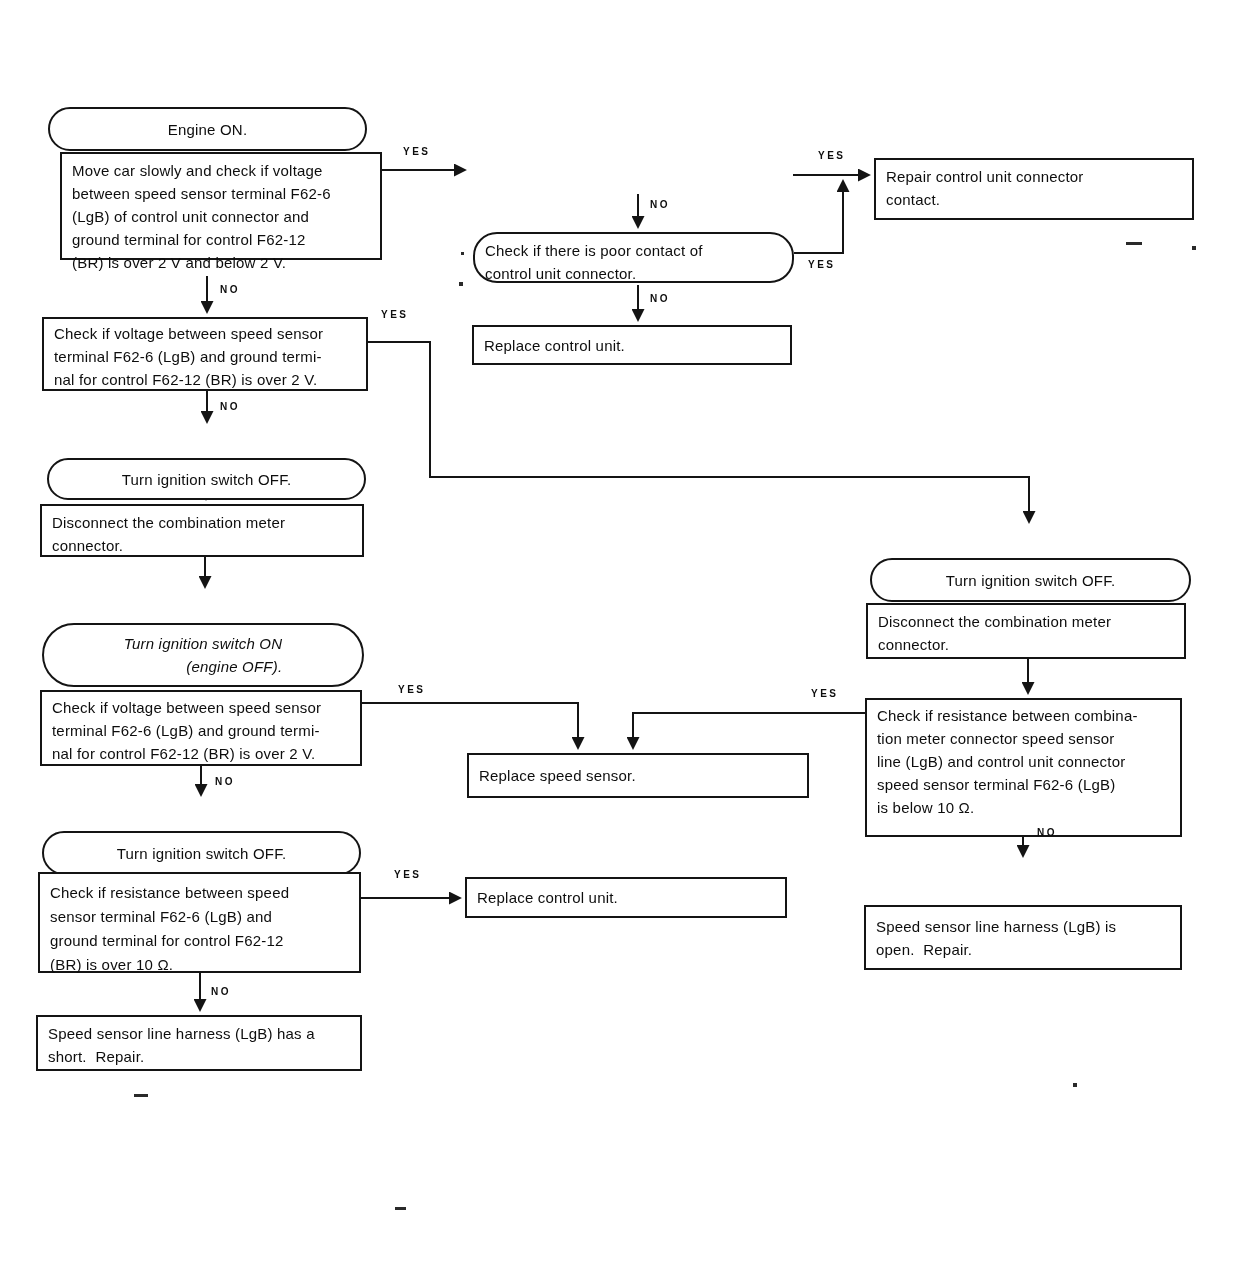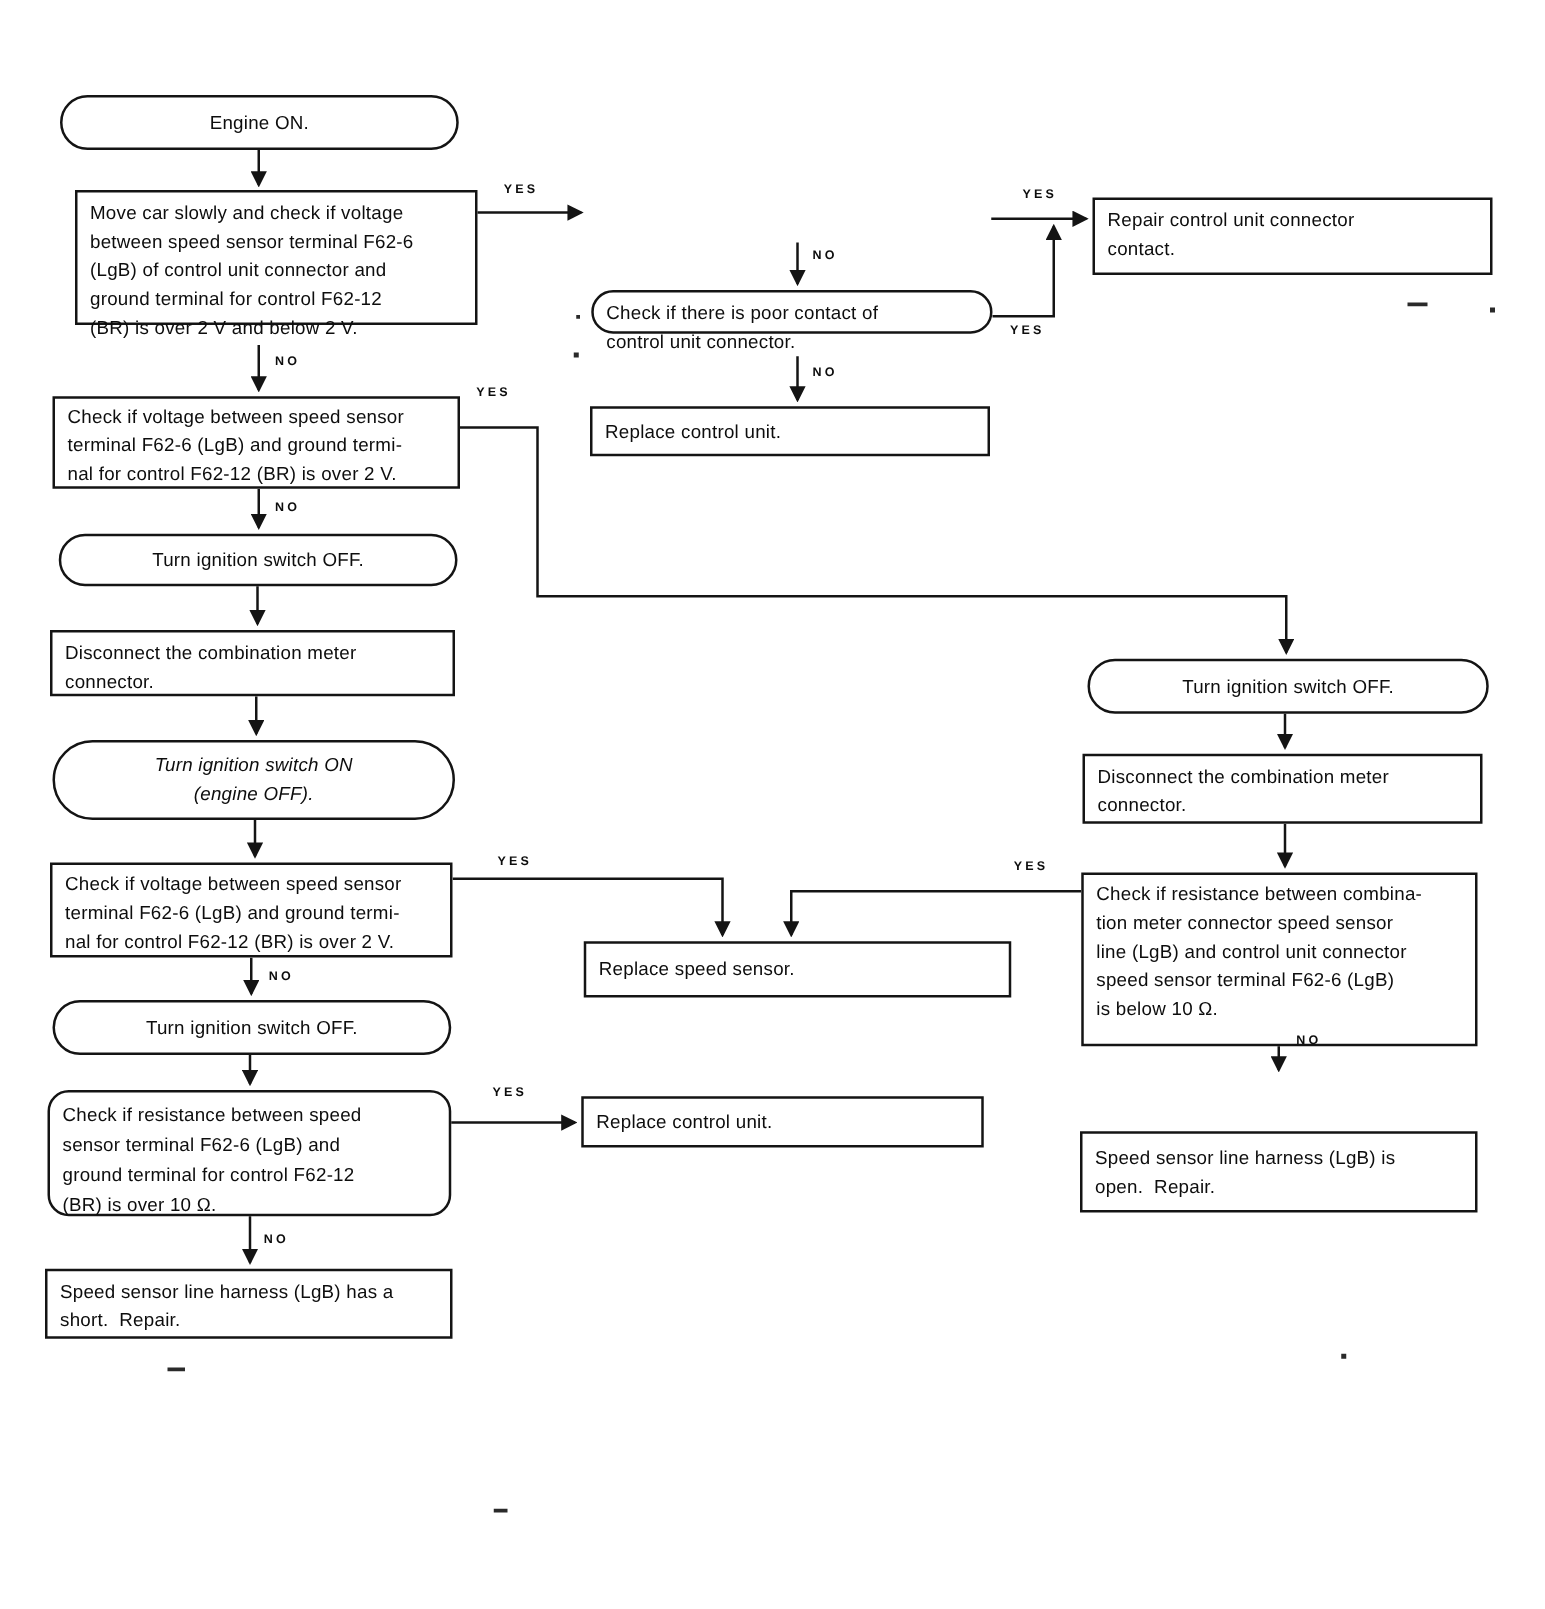--- a/index.html
+++ b/index.html
@@ -20,22 +20,23 @@
     font-size:15px;
     line-height:23px;
     padding:5px 10px;
     white-space:pre-wrap;
     letter-spacing:0.2px;
   }
   .node.vcenter{display:flex;align-items:center;}
   .node.terminal{
     border-radius:24px;
     display:flex;align-items:center;justify-content:center;
-    text-align:center;
+    text-align:right;
     padding:2px 12px;
+    margin-top:31px;
   }
   .edge-label{
     position:absolute;
     font-size:10px;
     font-weight:bold;
     letter-spacing:2.5px;
     white-space:nowrap;
   }
   .artifact{position:absolute;background:#2a2a2a;}
 </style>
@@ -80,21 +81,21 @@
   <div class="node" style="left:60px;top:152px;width:322px;height:108px;">Move car slowly and check if voltage
 between speed sensor terminal F62-6
 (LgB) of control unit connector and
 ground terminal for control F62-12
 (BR) is over 2 V and below 2 V.</div>
 
 
   <div class="node" style="left:874px;top:158px;width:320px;height:62px;">Repair control unit connector
 contact.</div>
 
-  <div class="node" style="left:473px;top:232px;width:321px;height:35px;border-radius:24px;">Check if there is poor contact of
+  <div class="node" style="left:473px;top:232px;width:321px;height:51px;border-radius:24px;">Check if there is poor contact of
 control unit connector.</div>
 
   <div class="node vcenter" style="left:472px;top:325px;width:320px;height:40px;">Replace control unit.</div>
 
   <div class="node" style="left:42px;top:317px;width:326px;height:74px;padding-top:3px;">Check if voltage between speed sensor
 terminal F62-6 (LgB) and ground termi-
 nal for control F62-12 (BR) is over 2 V.</div>
 
   <div class="node terminal" style="left:47px;top:427px;width:319px;height:42px;">Turn ignition switch OFF.</div>
 
@@ -105,21 +106,21 @@
 (engine OFF).</div>
 
   <div class="node" style="left:40px;top:690px;width:322px;height:76px;padding-top:4px;">Check if voltage between speed sensor
 terminal F62-6 (LgB) and ground termi-
 nal for control F62-12 (BR) is over 2 V.</div>
 
   <div class="node vcenter" style="left:467px;top:753px;width:342px;height:45px;">Replace speed sensor.</div>
 
   <div class="node terminal" style="left:42px;top:800px;width:319px;height:44px;">Turn ignition switch OFF.</div>
 
-  <div class="node" style="left:38px;top:872px;width:323px;height:101px;padding-top:7px;line-height:24px;border-radius:17px;">Check if resistance between speed
+  <div class="node" style="left:38px;top:872px;width:323px;height:101px;padding-top:7px;line-height:24px;">Check if resistance between speed
 sensor terminal F62-6 (LgB) and
 ground terminal for control F62-12
 (BR) is over 10 Ω.</div>
 
   <div class="node vcenter" style="left:465px;top:877px;width:322px;height:41px;">Replace control unit.</div>
 
   <div class="node" style="left:36px;top:1015px;width:326px;height:56px;">Speed sensor line harness (LgB) has a
 short.  Repair.</div>
 
   <div class="node terminal" style="left:870px;top:527px;width:321px;height:44px;">Turn ignition switch OFF.</div>

